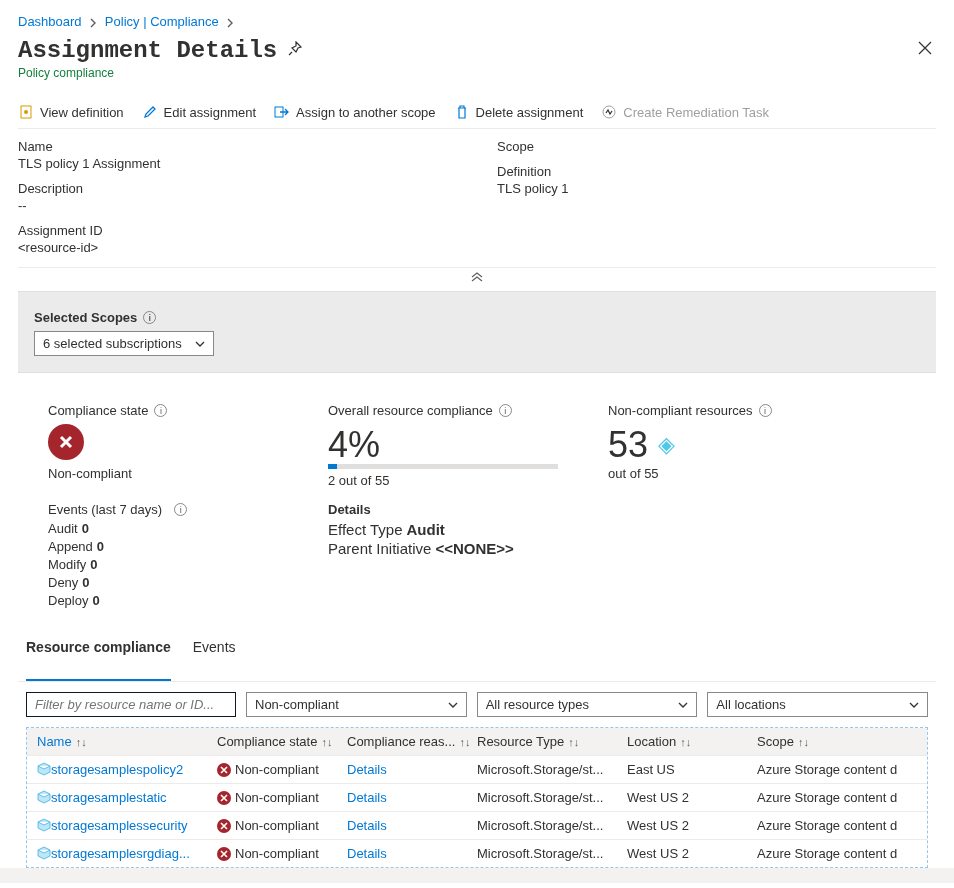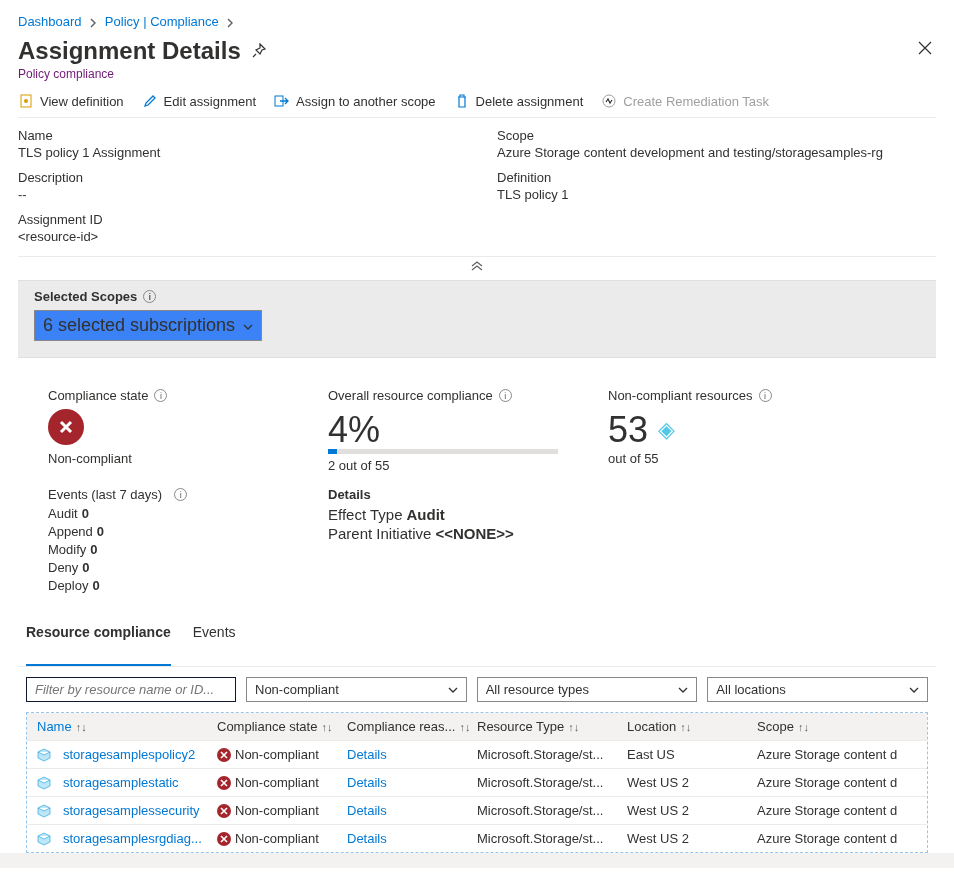--- a/index.html
+++ b/index.html
@@ -3,37 +3,37 @@
 <meta charset="utf-8">
 <style>
   * { box-sizing: border-box; margin: 0; padding: 0; }
   body { font-family: "Segoe UI", -apple-system, sans-serif; font-size: 13px; color: #323130; background: #fff; width: 954px; }
   .page { padding: 14px 18px 0 18px; }
   .breadcrumb { font-size: 13px; margin-bottom: 8px; }
   .breadcrumb a { color: #0078d4; text-decoration: none; }
   .breadcrumb .sep { color: #605e5c; margin: 0 4px; }
   .breadcrumb .sep svg { vertical-align: middle; }
   .header-row { display: flex; align-items: flex-start; justify-content: space-between; }
-  .page-title { font-size: 24px; font-weight: 600; display: flex; align-items: center; gap: 10px; }
-  .page-subtitle { font-size: 12px; color: #701a75; margin-top: 2px; margin-bottom: 6px; }
+  .page-title { font-size: 24px; font-weight: 600; display: flex; align-items: center; gap: 10px; font-family: Liberation Mono, monospace; }
+  .page-subtitle { font-size: 12px; color: #15803d; margin-top: 2px; margin-bottom: 18px; }
   .close-btn { cursor: pointer; padding: 4px; color: #323130; }
   .toolbar { display: flex; gap: 18px; padding: 6px 0 8px 0; border-bottom: 1px solid #edebe9; }
   .toolbar-item { display: inline-flex; align-items: center; gap: 6px; color: #323130; cursor: pointer; font-size: 13px; }
   .toolbar-item.disabled { color: #a19f9d; cursor: default; }
   .toolbar-item .ti-icon { display:inline-flex; width:16px; height:16px; align-items:center; justify-content:center; }
   .content { position: relative; }
   .kv-grid { display: flex; gap: 40px; padding: 10px 0 12px 0; border-bottom: 1px solid #edebe9; }
   .kv-col { flex: 1; display: flex; flex-direction: column; gap: 10px; }
   .kv-label { font-size: 13px; color: #323130; }
   .kv-value { font-size: 13px; color: #323130; margin-top: 2px; }
   .collapse-caret { text-align: center; padding: 2px 0 6px 0; color: #605e5c; cursor: pointer; }
-  .scopes-bar { background: #ebebeb; padding: 8px 16px 16px 16px; border: 1px solid #e1dfdd; border-left:none; border-right:none; }
+  .scopes-bar { background: #ebebeb; padding: 18px 16px 16px 16px; border: 1px solid #e1dfdd; border-left:none; border-right:none; }
   .scopes-label { font-size: 13px; font-weight: 600; display:flex; align-items:center; gap:6px; margin-bottom: 6px; }
   .info-icon { display:inline-flex; width:13px; height:13px; border:1px solid #888; border-radius:50%; font-size:9px; align-items:center; justify-content:center; color:#605e5c; }
-  .dropdown { background:#3b82f6; border:1px solid #8a8886; padding:4px 8px; font-size:18px; display:inline-flex; align-items:center; gap:8px; cursor:pointer; min-width:180px; justify-content:space-between; }
+  .dropdown { background:#ffffff; border:1px solid #8a8886; padding:4px 8px; font-size:13px; display:inline-flex; align-items:center; gap:8px; cursor:pointer; min-width:180px; justify-content:space-between; }
   .stats-row { display: flex; gap: 50px; padding: 30px 30px 14px 30px; }
   .stat-block { min-width: 230px; }
   .stat-title { font-size: 13px; display:flex; align-items:center; gap:6px; margin-bottom: 6px; }
   .stat-big { font-size: 36px; font-weight: 300; display:flex; align-items:center; gap:10px; }
   .progress { height:5px; background:#e1dfdd; width: 230px; margin-top:-2px; margin-bottom:4px; }
   .progress-fill { height:100%; background:#0078d4; width:4%; }
   .stat-sub { font-size: 13px; color: #323130; }
   .noncompliant-icon { width:36px; height:36px; background:#a4262c; border-radius:50%; display:flex; align-items:center; justify-content:center; margin-bottom:6px; }
   .cube-icon { color:#50c8e8; font-size:22px; }
   .details-section { padding: 0 30px 10px 30px; display:flex; gap:50px; }
@@ -49,21 +49,21 @@
   .filter-bar { display:flex; gap:10px; padding:10px 8px; }
   .filter-input { flex: 0 0 210px; border:1px solid #0f172a; padding:4px 8px; font-size:13px; font-style:italic; color:#605e5c; background:#fff; }
   .filter-dd { flex:1; border:1px solid #8a8886; padding:4px 8px; font-size:13px; display:flex; align-items:center; justify-content:space-between; cursor:pointer; background:#fff; }
   .table { width: calc(100% - 16px); margin: 0 8px; border:1px dashed #96c6ed; }
   .thead, .trow { display:flex; align-items:center; padding: 6px 6px; font-size:13px; }
   .thead { background:#f3f2f1; font-weight:400; color:#323130; }
   .thead .th { display:flex; align-items:center; gap:4px; }
   .th, .td { padding: 0 4px; overflow:hidden; text-overflow:ellipsis; white-space:nowrap; cursor:default; }
   .th .sort { color:#605e5c; font-size:11px; }
   .trow { border-top:1px solid #edebe9; }
-  .c-name { width:180px; color:#0078d4; cursor:pointer; display:flex; align-items:center; gap:12px; }
+  .c-name { width:180px; color:#0078d4; cursor:pointer; display:flex; align-items:flex-start; gap:0; }
   .th.c-name { color:#0078d4; }
   .c-state { width:130px; display:flex; align-items:center; gap:4px; }
   .c-reason { width:130px; }
   .c-reason .link { color:#0078d4; cursor:pointer; }
   .c-type { width:150px; }
   .c-loc { width:130px; }
   .c-scope { flex:1; }
   .res-icon { width:14px; height:14px; display:inline-flex; color:#0078d4; }
   .state-icon-sm { width:14px; height:14px; background:#a4262c; border-radius:50%; display:inline-flex; align-items:center; justify-content:center; }
   .state-icon-sm svg { display:block; }
@@ -162,21 +162,20 @@
           <div class="kv-value">--</div>
         </div>
         <div>
           <div class="kv-label">Assignment ID</div>
           <div class="kv-value">&lt;resource-id&gt;</div>
         </div>
       </div>
       <div class="kv-col">
         <div>
           <div class="kv-label">Scope</div>
-          <div class="kv-value">Azure Storage content development and testing/storagesamples-rg</div>
         </div>
         <div>
           <div class="kv-label">Definition</div>
           <div class="kv-value">TLS policy 1</div>
         </div>
       </div>
     </div>
 
     <div class="collapse-caret">
       <svg width="14" height="10" viewBox="0 0 14 10">

